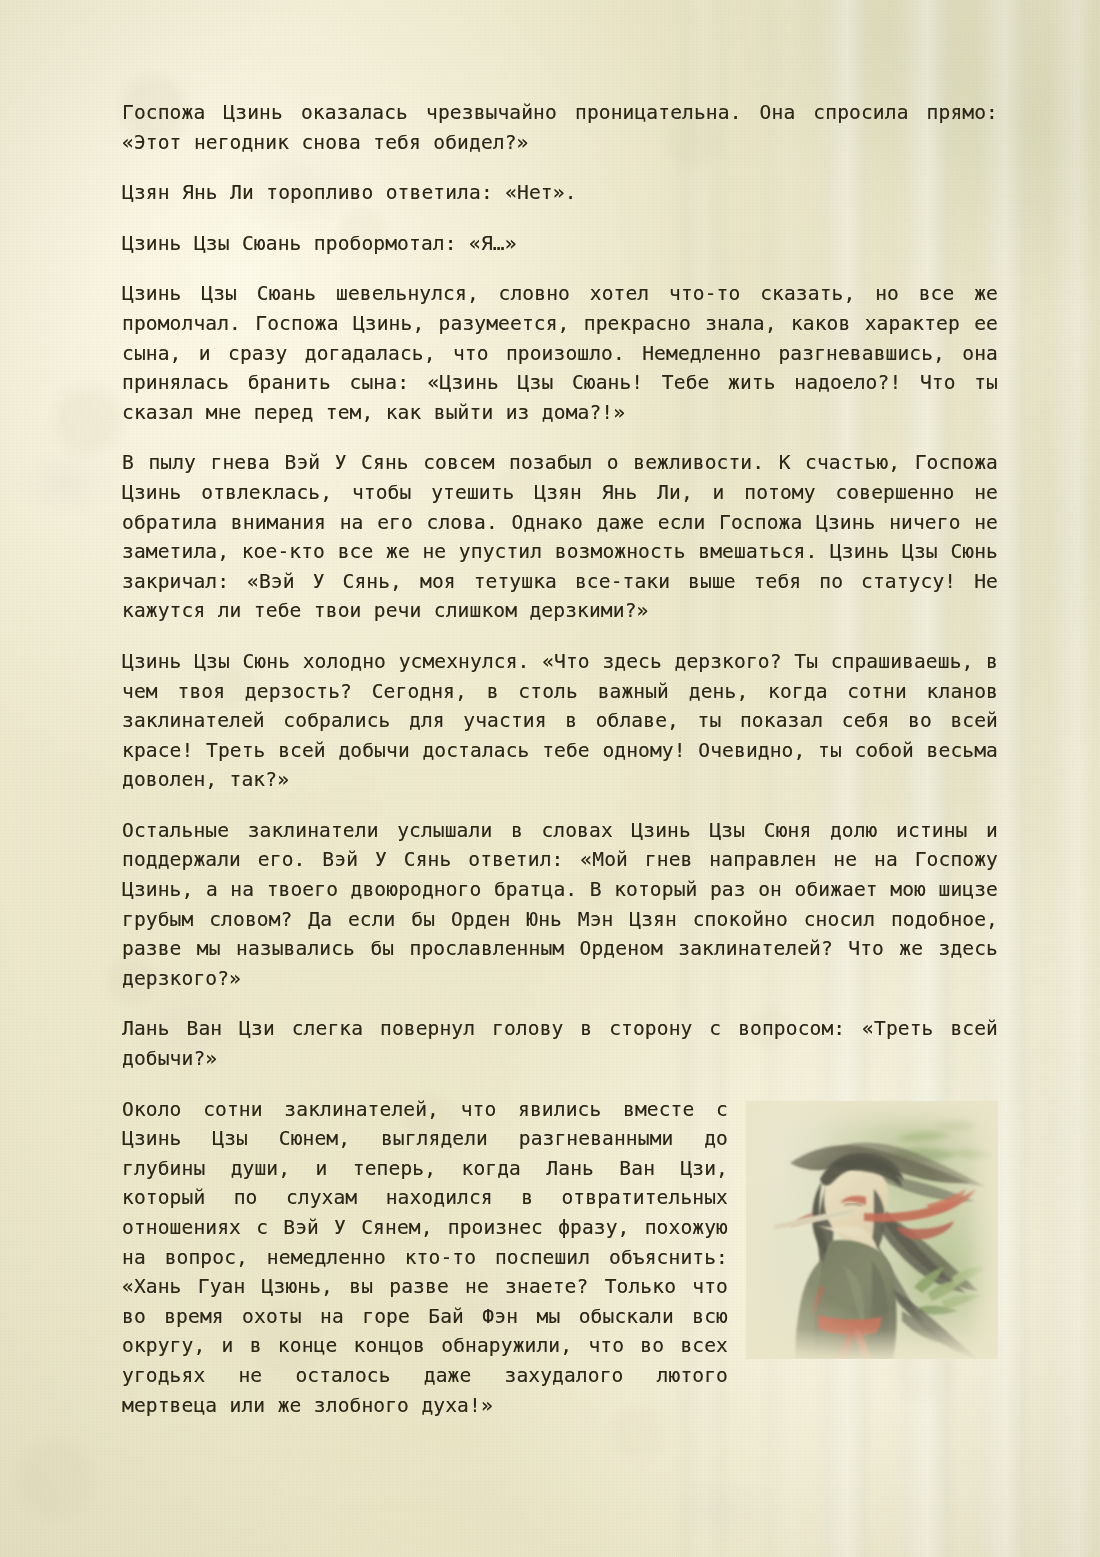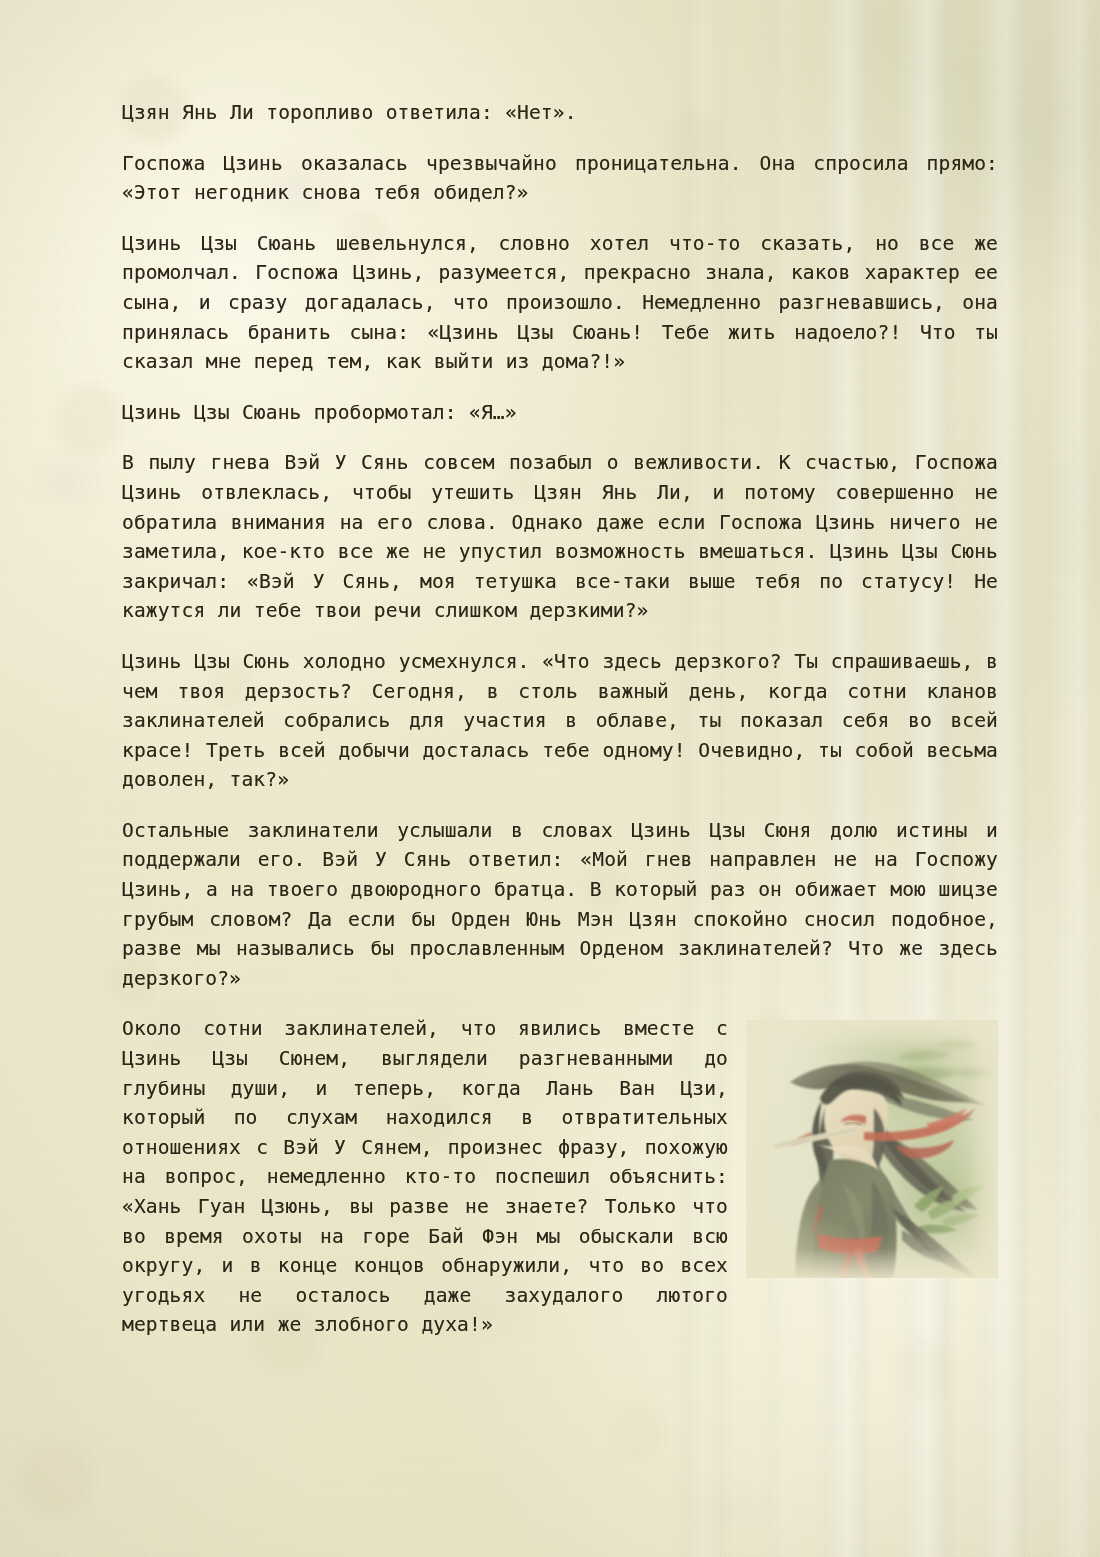--- a/index.html
+++ b/index.html
@@ -186,27 +186,28 @@
   <div class="paper-base"></div>
   <div class="leaf-haze"></div>
   <div class="bamboo2"></div>
   <div class="bamboo"></div>
   <div class="grain"></div>
   <div class="mottle"></div>
   <div class="vignette"></div>
 
   <div id="content">
 
+    <p class="para">Госпожа Цзинь оказалась чрезвычайно проницательна. Она спросила прямо: «Этот негодник снова тебя обидел?»</p>
     <p class="para">Цзян Янь Ли торопливо ответила: «Нет».</p>
-    <p class="para">Госпожа Цзинь оказалась чрезвычайно проницательна. Она спросила прямо: «Этот негодник снова тебя обидел?»</p>
+    <p class="para">Цзинь Цзы Сюань пробормотал: «Я…»</p>
     <p class="para">Цзинь Цзы Сюань шевельнулся, словно хотел что-то сказать, но все же промолчал. Госпожа Цзинь, разумеется, прекрасно знала, каков характер ее сына, и сразу догадалась, что произошло. Немедленно разгневавшись, она принялась бранить сына: «Цзинь Цзы Сюань! Тебе жить надоело?! Что ты сказал мне перед тем, как выйти из дома?!»</p>
-    <p class="para">Цзинь Цзы Сюань пробормотал: «Я…»</p>
     <p class="para">В пылу гнева Вэй У Сянь совсем позабыл о вежливости. К счастью, Госпожа Цзинь отвлеклась, чтобы утешить Цзян Янь Ли, и потому совершенно не обратила внимания на его слова. Однако даже если Госпожа Цзинь ничего не заметила, кое-кто все же не упустил возможность вмешаться. Цзинь Цзы Сюнь закричал: «Вэй У Сянь, моя тетушка все-таки выше тебя по статусу! Не кажутся ли тебе твои речи слишком дерзкими?»</p>
     <p class="para">Цзинь Цзы Сюнь холодно усмехнулся. «Что здесь дерзкого? Ты спрашиваешь, в чем твоя дерзость? Сегодня, в столь важный день, когда сотни кланов заклинателей собрались для участия в облаве, ты показал себя во всей красе! Треть всей добычи досталась тебе одному! Очевидно, ты собой весьма доволен, так?»</p>
     <p class="para">Остальные заклинатели услышали в словах Цзинь Цзы Сюня долю истины и поддержали его. Вэй У Сянь ответил: «Мой гнев направлен не на Госпожу Цзинь, а на твоего двоюродного братца. В который раз он обижает мою шицзе грубым словом? Да если бы Орден Юнь Мэн Цзян спокойно сносил подобное, разве мы назывались бы прославленным Орденом заклинателей? Что же здесь дерзкого?»</p>
+    <p class="para">Лань Ван Цзи слегка повернул голову в сторону с вопросом: «Треть  всей добычи?»</p>
 
     <div id="illustration">
       <div class="art">
         <svg class="art-svg" viewBox="0 0 252 258" preserveAspectRatio="xMidYMid slice">
           <defs>
             <linearGradient id="bgGrad" x1="0" y1="0" x2="0.3" y2="1">
               <stop offset="0%" stop-color="#eceadb"></stop>
               <stop offset="45%" stop-color="#e7e6cf"></stop>
               <stop offset="100%" stop-color="#e3e2c9"></stop>
             </linearGradient>

